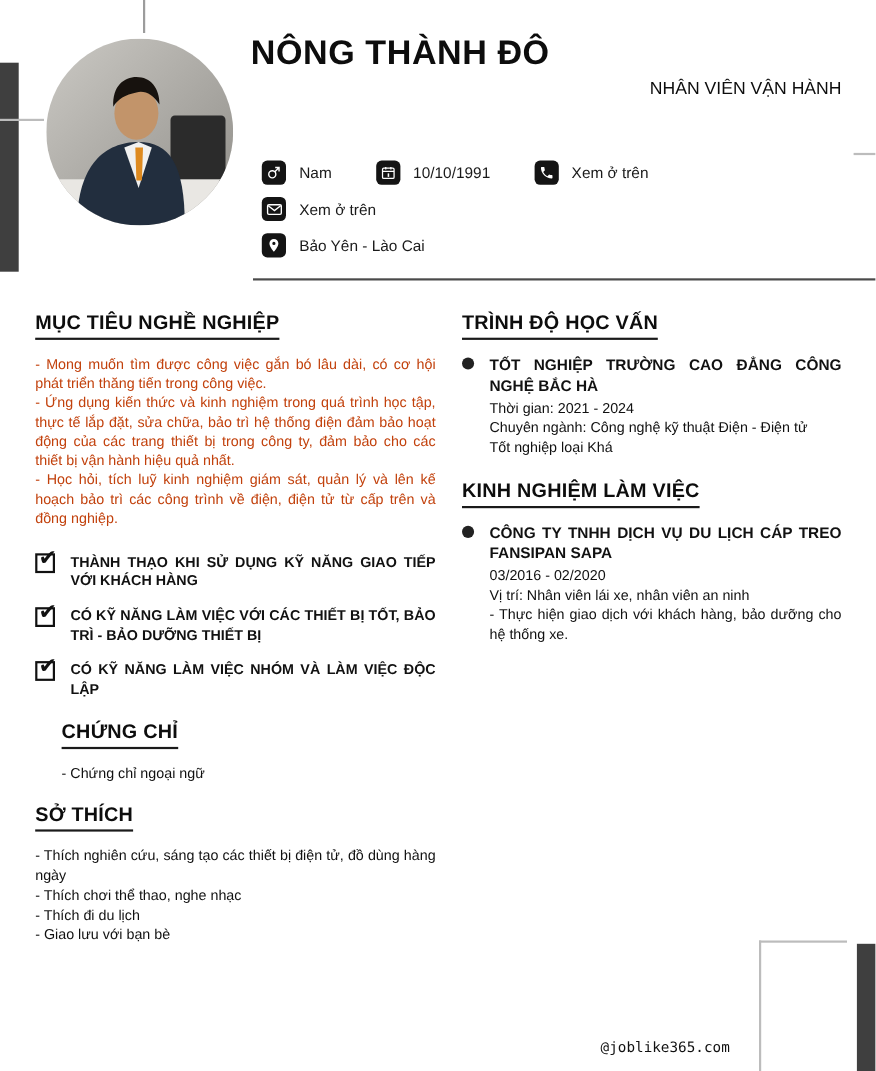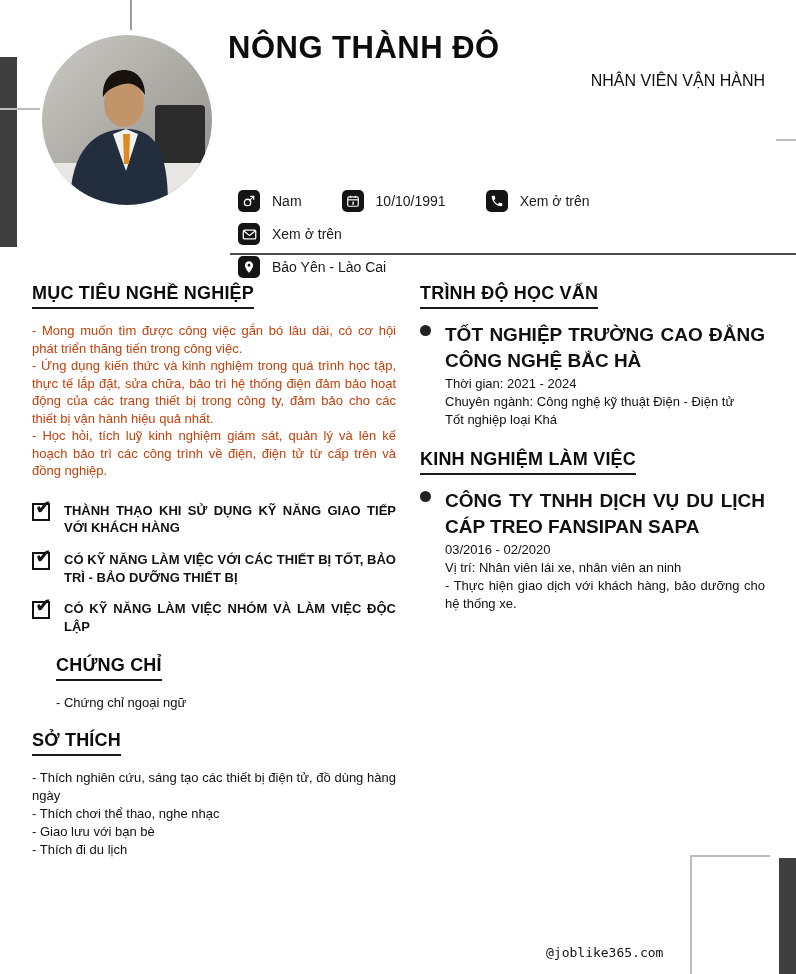--- a/index.html
+++ b/index.html
@@ -29,21 +29,21 @@
   }
   .name {
     position:absolute; left:228px; top:30px;
     font-size:31px; font-weight:bold; letter-spacing:0.5px; color:#0d0d0d;
   }
   .job-title {
     position:absolute; right:31px; top:72px;
     font-size:16px; font-weight:normal; color:#0d0d0d;
   }
   .contact {
-    position:absolute; left:238px; top:146px; width:540px;margin-top:44px;
+    position:absolute; left:238px; top:146px; width:540px;
   }
   .contact-row { display:flex; align-items:center; margin-bottom:11px; }
   .contact-item { display:flex; align-items:center; margin-right:40px; }
   .contact-item:last-child { margin-right:0; }
   .cicon {
     width:22px; height:22px; border-radius:5px; background:#141414;
     display:inline-flex; align-items:center; justify-content:center;
     margin-right:12px; flex:none;
   }
   .ctext { font-size:14px; color:#1a1a1a; }
@@ -79,21 +79,21 @@
   .skill-text { font-size:13px; font-weight:bold; line-height:1.35; text-align:justify; }
 
   .hobby-line, .cert-line { font-size:13px; line-height:1.38; }
 
   
   .entry { position:relative; padding-left:25px; margin-bottom:16px; }
   .bullet {
     position:absolute; left:0; top:3px; width:11px; height:11px;
     border-radius:50%; background:#222;
   }
-  .entry-title { font-size:19px; font-weight:bold; text-align:justify; line-height:1.35; margin-bottom:2px; }
+  .entry-title { font-size:14px; font-weight:bold; text-align:justify; line-height:1.35; margin-bottom:2px; }
   .entry-line  { font-size:13px; line-height:1.38; text-align:justify; }
 
   
   .watermark {
     position:absolute; left:546px; top:945px;
     font-family:"DejaVu Sans Mono", monospace;
     font-size:13px; color:#111;
   }
 </style>
 </head>
@@ -220,22 +220,22 @@
 
     <section class="sec-certs">
       <div class="heading"><span class="hline">CHỨNG CHỈ</span></div>
       <div class="cert-line">- Chứng chỉ ngoại ngữ</div>
     </section>
 
     <section class="sec-hobbies">
       <div class="heading"><span class="hline">SỞ THÍCH</span></div>
       <div class="hobby-line just">- Thích nghiên cứu, sáng tạo các thiết bị điện tử, đồ dùng hàng ngày</div>
       <div class="hobby-line">- Thích chơi thể thao, nghe nhạc</div>
+      <div class="hobby-line">- Thích đi du lịch</div>
       <div class="hobby-line">- Giao lưu với bạn bè</div>
-      <div class="hobby-line">- Thích đi du lịch</div>
     </section>
 
   </div>
 
   <div class="col-right">
 
     <section class="sec-education">
       <div class="heading"><span class="hline">TRÌNH ĐỘ HỌC VẤN</span></div>
       <div class="entry">
         <span class="bullet"></span>

